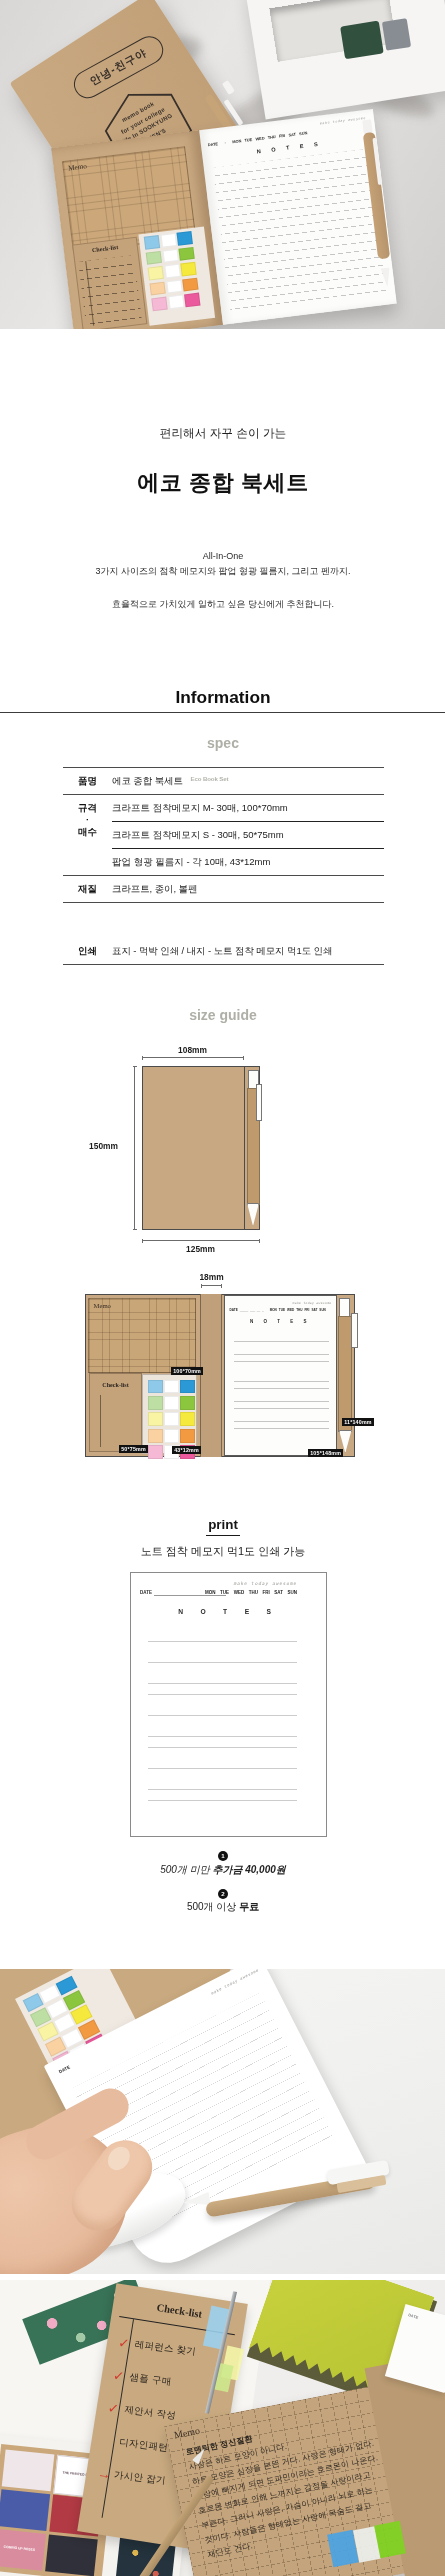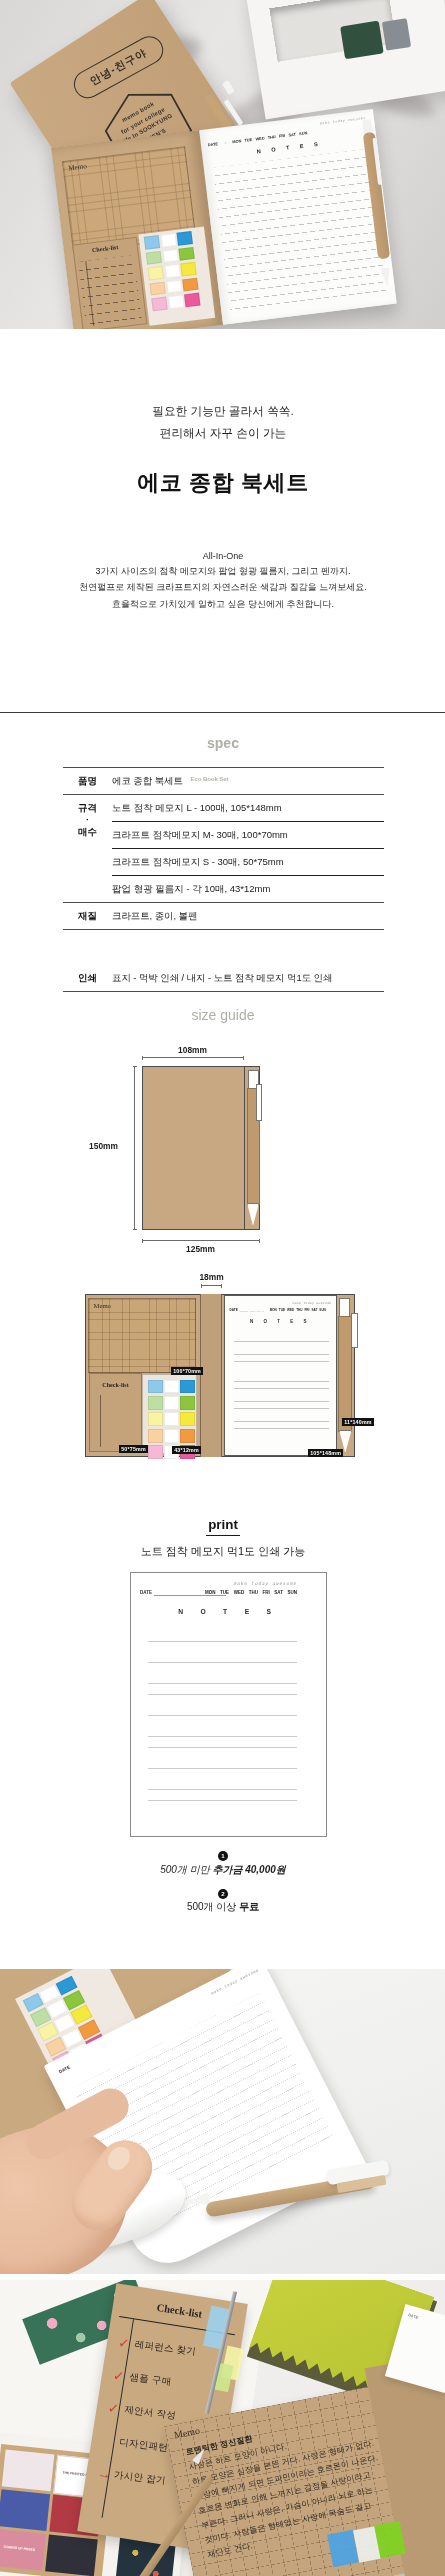--- a/index.html
+++ b/index.html
@@ -90,21 +90,21 @@
   .st-label{width:49px;text-align:center;font-weight:bold;color:#111;flex:none;font-size:9.5px;}
   .st-value{flex:1;letter-spacing:-0.1px;}
   .st-eng{font-size:6.1px;color:#b3b3ac;font-weight:bold;margin-left:5px;position:relative;top:-2.2px;}
   #st-group{display:flex;border-bottom:1.1px solid #4b4b4b;}
   #st-group .st-label{align-self:flex-start;padding-top:6.7px;line-height:12.3px;}
   .g-rows{flex:1;}
   .g-row{min-height:26px;display:flex;align-items:center;}
   .g-row + .g-row{border-top:0.6px solid #222;}
 
   
-  #sg-heading{top:1007px;font-size:14px;line-height:16.7px;font-weight:normal;color:#afafa7;}
+  #sg-heading{top:1007px;font-size:14px;line-height:16.7px;font-weight:bold;color:#afafa7;}
   .dim-label{position:absolute;font-size:8.4px;font-weight:bold;color:#1d1d1d;text-align:center;}
   .dimline-h{position:absolute;height:0;border-top:0.6px solid #6b6b6b;}
   .dimline-h:before,.dimline-h:after{content:'';position:absolute;top:-2.2px;width:0.6px;height:4.5px;background:#6b6b6b;}
   .dimline-h:before{left:0;} .dimline-h:after{right:0;}
   .dimline-v{position:absolute;width:0;border-left:0.6px solid #6b6b6b;}
   .dimline-v:before,.dimline-v:after{content:'';position:absolute;left:-2.2px;height:0.6px;width:4.5px;background:#6b6b6b;}
   .dimline-v:before{top:0;} .dimline-v:after{bottom:0;}
   #sg1-book{position:absolute;left:142px;top:1066px;width:118px;height:164px;background:#c7a883;
         border:1.1px solid #4b4b4b;box-sizing:border-box;}
   #sg1-divider{position:absolute;left:101px;top:0;width:0;height:100%;border-left:0.8px solid #4b4b4b;}
@@ -359,47 +359,45 @@
         <div id="ho-pen">
           <div class="hp-plunger"></div>
           <div class="hp-barrel"></div>
           <div class="hp-clip"></div>
           <div class="hp-tip"></div>
         </div>
       </div>
     </div>
   </div>
 
-  <div class="ctr" id="tagline1">필요한 기능만 골라서 쏙쏙.</div>
   <div class="ctr" id="tagline2">편리해서 자꾸 손이 가는</div>
   <div class="ctr" id="main-title">에코 종합 북세트</div>
   <div class="ctr" id="allinone">All-In-One</div>
   <div class="ctr" id="desc1">3가지 사이즈의 점착 메모지와 팝업 형광 필름지, 그리고 펜까지.</div>
-  <div class="ctr" id="desc2">천연펄프로 제작된 크라프트지의 자연스러운 색감과 질감을 느껴보세요.</div>
   <div class="ctr" id="desc3">효율적으로 가치있게 일하고 싶은 당신에게 추천합니다.</div>
 
+  <div class="ctr" id="info-heading">Information</div>
   <div id="info-rule"></div>
   <div class="ctr" id="spec-heading">spec</div>
 
   <div id="spec-table">
     <div class="st-row">
       <div class="st-label">품명</div>
       <div class="st-value">
         <span>에코 종합 북세트</span>
         <span class="st-eng">Eco Book Set</span>
       </div>
     </div>
     <div id="st-group">
       <div class="st-label">
         <div>규격</div>
         <div>·</div>
         <div>매수</div>
       </div>
       <div class="g-rows">
-        <div class="g-row">노트 점착 메모지 L - 100매, 105*148mm</div>
         <div class="g-row">크라프트 점착메모지 M- 30매, 100*70mm</div>
         <div class="g-row">크라프트 점착메모지 S - 30매, 50*75mm</div>
         <div class="g-row">팝업 형광 필름지 - 각 10매, 43*12mm</div>
       </div>
     </div>
     <div class="st-row">
       <div class="st-label">재질</div>
       <div class="st-value">크라프트, 종이, 볼펜</div>
     </div>
     <div class="st-row" style="border-bottom-width:1.1px;margin-top:35px;">

